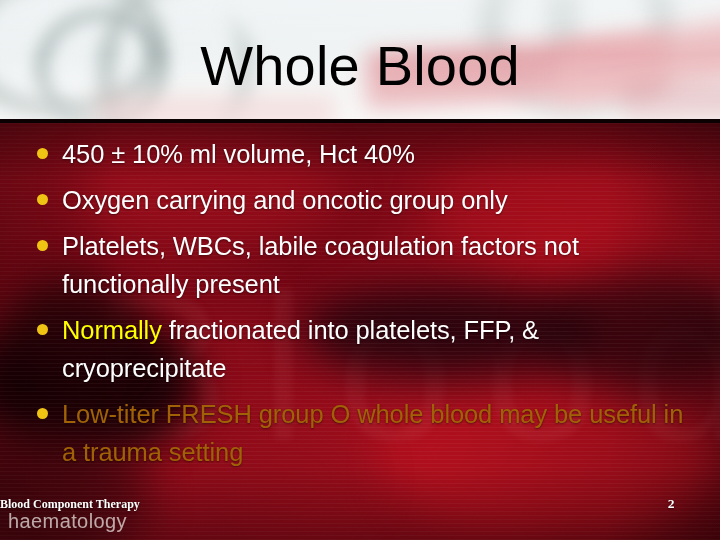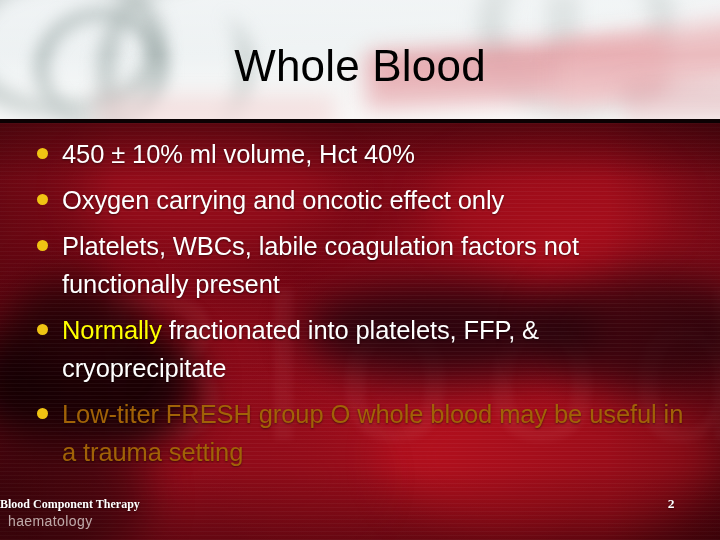--- a/index.html
+++ b/index.html
@@ -124,21 +124,21 @@
       rgba(255,255,255,.05) 45%,
       rgba(255,255,255,.34) 82%,
       rgba(255,255,255,.50) 100%);
   }
 
   .slide-title {
     position: absolute;
     left: 0; top: 40px;
     width: 720px;
     text-align: center;
-    font-size: 44px;
+    font-size: 56px;
     line-height: 52px;
     font-weight: 400;
     color: #000;
     letter-spacing: .2px;
   }
 
   .divider {
     position: absolute;
     left: 0; top: 119px;
     width: 720px; height: 4px;
@@ -299,21 +299,21 @@
     text-align: center;
     font-family: "Liberation Serif", serif;
     font-size: 13.5px;
     font-weight: bold;
     color: #ffffff;
     text-shadow: 0 1px 2px rgba(0,0,0,.5);
   }
   .brand-watermark {
     position: absolute;
     left: 8px; top: 510px;
-    font-size: 14px;
+    font-size: 20px;
     line-height: 22px;
     font-weight: 400;
     color: rgba(226,214,212,.78);
     letter-spacing: .4px;
   }
 </style>
 </head>
 <body>
 
 <div id="slide">
@@ -353,21 +353,21 @@
 
   <div class="bullets">
 
     <div class="bullet-row" style="top: 12px;">
       <span class="bullet-dot" style="top: 13px;"></span>
       <span class="bullet-text">450 ± 10% ml volume, Hct 40%</span>
     </div>
 
     <div class="bullet-row" style="top: 58px;">
       <span class="bullet-dot" style="top: 13px;"></span>
-      <span class="bullet-text">Oxygen carrying and oncotic effect only</span>
+      <span class="bullet-text">Oxygen carrying and oncotic group only</span>
     </div>
 
     <div class="bullet-row" style="top: 188px;">
       <span class="bullet-dot" style="top: 13px;"></span>
       <span class="bullet-text"><span class="hl-yellow">Normally</span> <span>fractionated into platelets, FFP, &amp; cryoprecipitate</span></span>
     </div>
 
     <div class="bullet-row" style="top: 104px;">
       <span class="bullet-dot" style="top: 13px;"></span>
       <span class="bullet-text">Platelets, WBCs, labile coagulation factors not functionally present</span>

